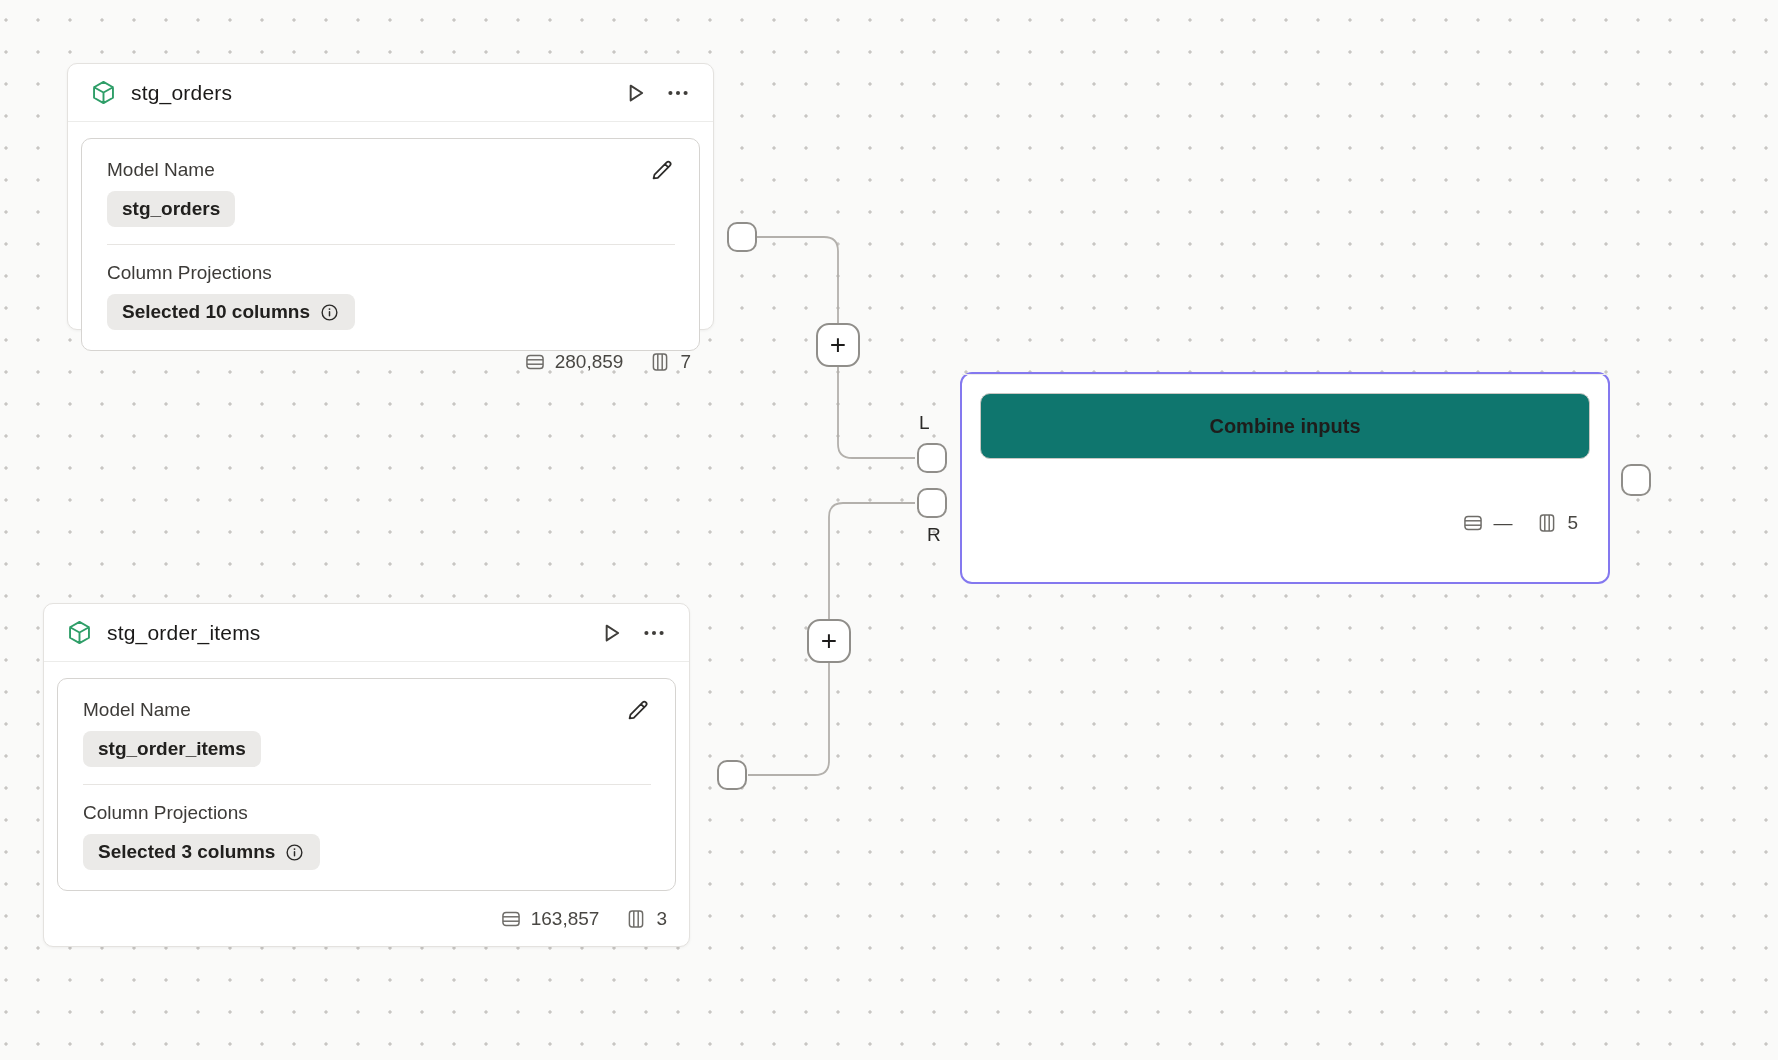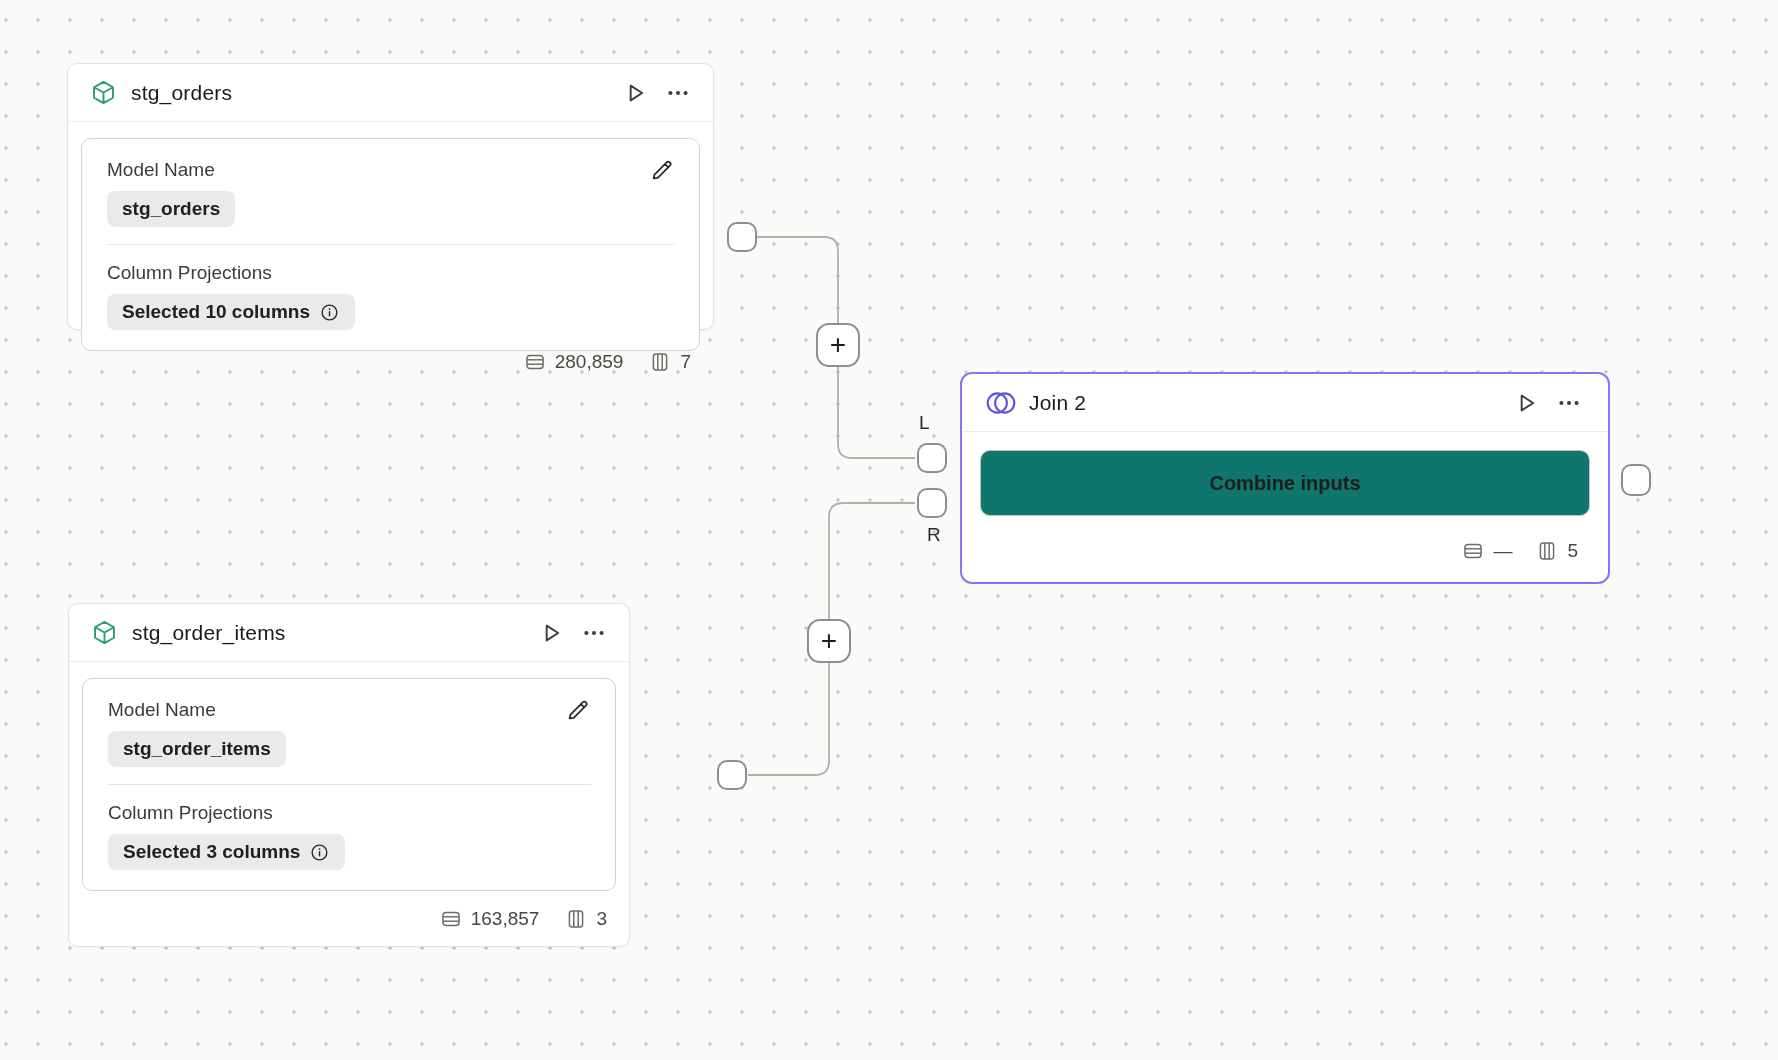--- a/index.html
+++ b/index.html
@@ -142,21 +142,21 @@
         <svg width="22" height="22" viewBox="0 0 24 24">
             <rect x="4.8" y="3.2" width="14.4" height="17.6" rx="3" fill="none" stroke="#6e6c68" stroke-width="1.6"></rect>
             <line x1="9.6" y1="3.2" x2="9.6" y2="20.8" stroke="#6e6c68" stroke-width="1.6"></line>
             <line x1="14.4" y1="3.2" x2="14.4" y2="20.8" stroke="#6e6c68" stroke-width="1.6"></line>
           </svg>
         <span>7</span>
       </span>
     </div>
   </div>
 
-  <div class="node" id="node-stg-order-items" style="left:68px; top:603px; width:562px; height:344px;">
+  <div class="node" id="node-stg-order-items" style="left:43px; top:603px; width:647px; height:344px;">
     <div class="node-header">
       <span class="icon-btn">
         <svg width="27" height="27" viewBox="0 0 24 24">
             <path d="M12 2.6 L20.4 7.3 V16.7 L12 21.4 L3.6 16.7 V7.3 Z M3.6 7.3 L12 12 L20.4 7.3 M12 12 V21.4" fill="none" stroke="#2f9e68" stroke-width="1.7" stroke-linejoin="round" stroke-linecap="round"></path>
           </svg>
       </span>
       <span class="node-title">stg_order_items</span>
       <span class="spacer"></span>
       <span class="icon-btn">
         <svg width="26" height="26" viewBox="0 0 24 24">
@@ -209,42 +209,20 @@
             <rect x="4.8" y="3.2" width="14.4" height="17.6" rx="3" fill="none" stroke="#6e6c68" stroke-width="1.6"></rect>
             <line x1="9.6" y1="3.2" x2="9.6" y2="20.8" stroke="#6e6c68" stroke-width="1.6"></line>
             <line x1="14.4" y1="3.2" x2="14.4" y2="20.8" stroke="#6e6c68" stroke-width="1.6"></line>
           </svg>
         <span>3</span>
       </span>
     </div>
   </div>
 
   <div class="node" id="node-join" style="left:960px; top:372px; width:650px; height:212px;">
-    <div class="node-header">
-      <span class="icon-btn">
-        <svg width="32" height="26" viewBox="0 0 30 26">
-            <circle cx="11.3" cy="13" r="9.6" fill="none" stroke="#5954dd" stroke-width="2.1"></circle>
-            <circle cx="18.7" cy="13" r="9.6" fill="none" stroke="#5954dd" stroke-width="2.1"></circle>
-          </svg>
-      </span>
-      <span class="node-title">Join 2</span>
-      <span class="spacer"></span>
-      <span class="icon-btn">
-        <svg width="26" height="26" viewBox="0 0 24 24">
-            <path d="M8 5.2 L18.6 12 L8 18.8 Z" fill="none" stroke="#3f3d3a" stroke-width="1.8" stroke-linejoin="round"></path>
-          </svg>
-      </span>
-      <span class="icon-btn">
-        <svg width="26" height="26" viewBox="0 0 24 24">
-            <circle cx="5" cy="12" r="1.9" fill="#3f3d3a"></circle>
-            <circle cx="12" cy="12" r="1.9" fill="#3f3d3a"></circle>
-            <circle cx="19" cy="12" r="1.9" fill="#3f3d3a"></circle>
-          </svg>
-      </span>
-    </div>
     <div class="hdr-divider"></div>
 
     <div class="combine-btn">Combine inputs</div>
 
     <div class="node-footer">
       <span class="stat">
         <svg width="22" height="22" viewBox="0 0 24 24">
             <rect x="3.2" y="4.8" width="17.6" height="14.4" rx="3.4" fill="none" stroke="#6e6c68" stroke-width="1.6"></rect>
             <line x1="3.2" y1="9.6" x2="20.8" y2="9.6" stroke="#6e6c68" stroke-width="1.6"></line>
             <line x1="3.2" y1="14.4" x2="20.8" y2="14.4" stroke="#6e6c68" stroke-width="1.6"></line>

